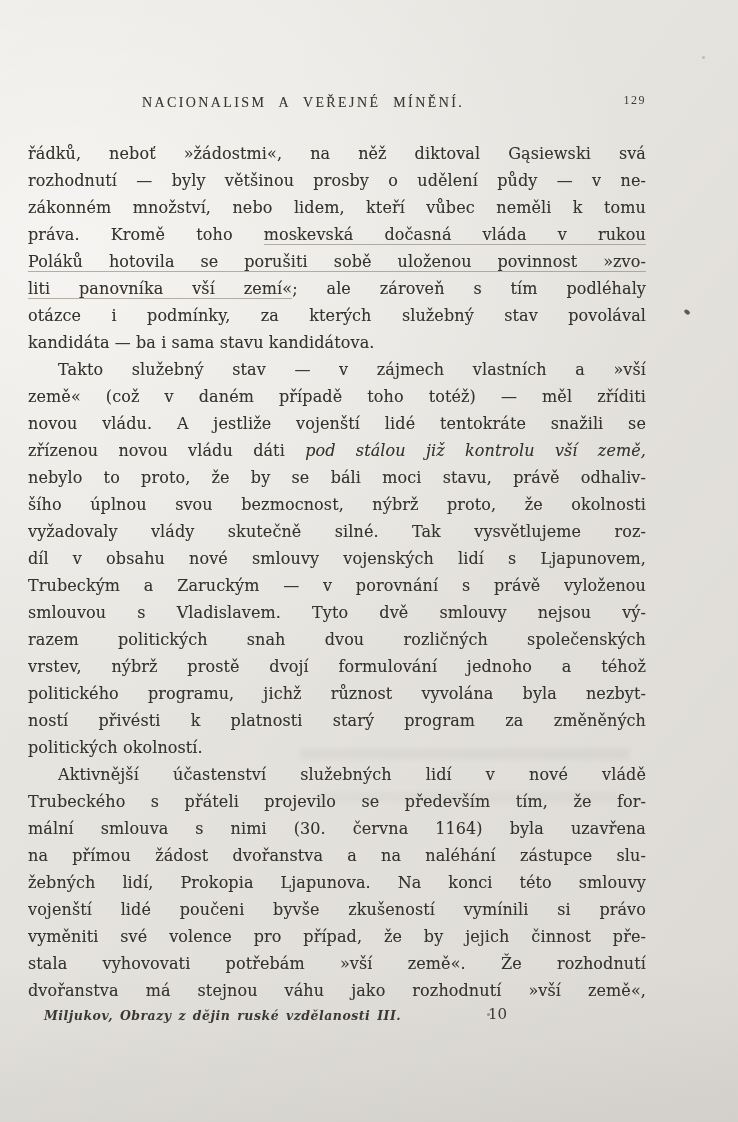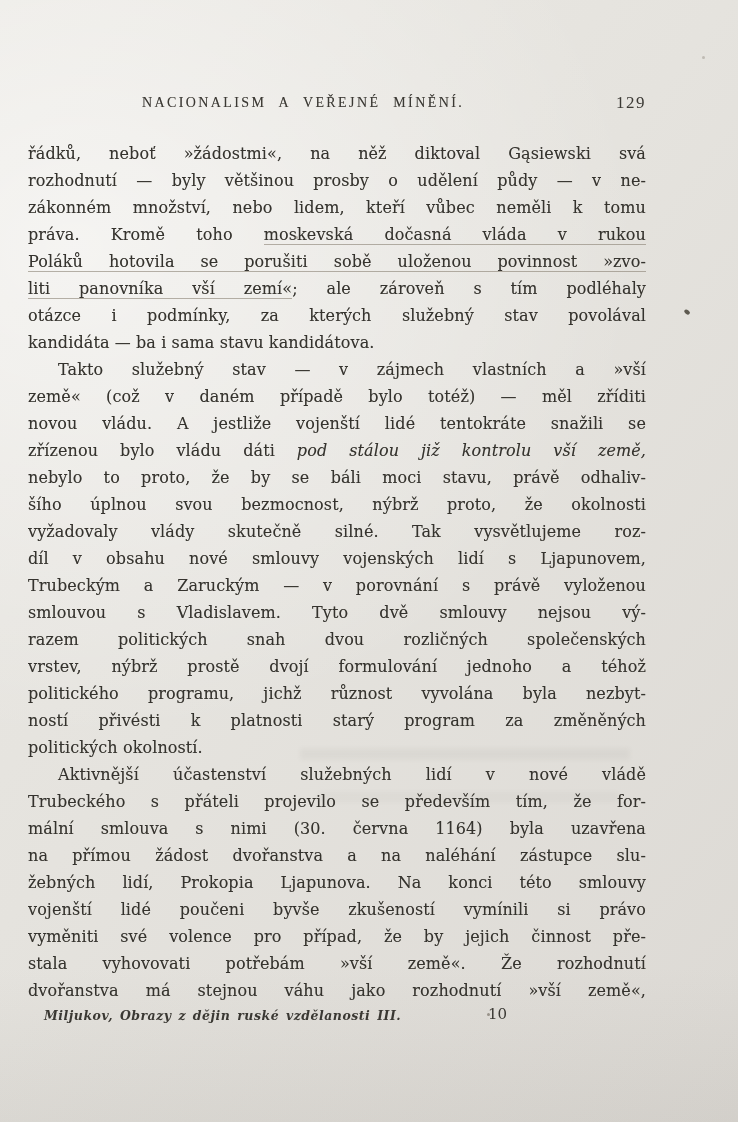--- a/index.html
+++ b/index.html
@@ -19,21 +19,21 @@
   
   .header { position: absolute; top: 93px; left: 28px; right: 92px; height: 20px; font-family: Liberation Serif, serif; }
   .running-title {
     position: absolute; left: 114px; top: 2px;
     font-size: 14px; letter-spacing: 2.4px; word-spacing: 7px;
     color: #3b3934; white-space: nowrap;
     text-shadow: 0 0 0.5px rgba(70,66,58,0.4);
   }
   .page-number {
     position: absolute; right: 0; top: 0;
-    font-size: 17px; letter-spacing: 1.5px; color: #3b3934;
+    font-size: 12px; letter-spacing: 1.5px; color: #3b3934;
   }
 
   
   .bodytext { position: absolute; left: 28px; top: 140px; width: 618px; }
   .line {
     font-size: 16px;
     line-height: 27px;
     height: 27px;
     overflow: hidden;
     letter-spacing: 0.1px;
@@ -83,23 +83,23 @@
   <div class="bodytext" id="body-lines">
       <div class="line"><span>řádků, neboť »žádostmi«, na něž diktoval Gąsiewski svá</span></div>
       <div class="line"><span>rozhodnutí — byly většinou prosby o udělení půdy — v ne-</span></div>
       <div class="line"><span>zákonném množství, nebo lidem, kteří vůbec neměli k tomu</span></div>
       <div class="line"><span>práva. Kromě toho </span><span class="ul">moskevská dočasná vláda v rukou</span></div>
       <div class="line"><span class="ul">Poláků hotovila se porušiti sobě uloženou povinnost »zvo-</span></div>
       <div class="line"><span class="ul">liti panovníka vší zemí«</span><span>; ale zároveň s tím podléhaly</span></div>
       <div class="line"><span>otázce i podmínky, za kterých služebný stav povolával</span></div>
       <div class="line end"><span>kandidáta — ba i sama stavu kandidátova.</span></div>
       <div class="line indent"><span>Takto služebný stav — v zájmech vlastních a »vší</span></div>
-      <div class="line"><span>země« (což v daném případě bylo totéž) — měl zříditi</span></div>
+      <div class="line"><span>země« (což v daném případě toho totéž) — měl zříditi</span></div>
       <div class="line"><span>novou vládu. A jestliže vojenští lidé tentokráte snažili se</span></div>
-      <div class="line"><span>zřízenou bylo vládu dáti </span><span class="it">pod stálou již kontrolu vší země,</span></div>
+      <div class="line"><span>zřízenou novou vládu dáti </span><span class="it">pod stálou již kontrolu vší země,</span></div>
       <div class="line"><span>nebylo to proto, že by se báli moci stavu, právě odhaliv-</span></div>
       <div class="line"><span>šího úplnou svou bezmocnost, nýbrž proto, že okolnosti</span></div>
       <div class="line"><span>vyžadovaly vlády skutečně silné. Tak vysvětlujeme roz-</span></div>
       <div class="line"><span>díl v obsahu nové smlouvy vojenských lidí s Ljapunovem,</span></div>
       <div class="line"><span>Trubeckým a Zaruckým — v porovnání s právě vyloženou</span></div>
       <div class="line"><span>smlouvou s Vladislavem. Tyto dvě smlouvy nejsou vý-</span></div>
       <div class="line"><span>razem politických snah dvou rozličných společenských</span></div>
       <div class="line"><span>vrstev, nýbrž prostě dvojí formulování jednoho a téhož</span></div>
       <div class="line"><span>politického programu, jichž různost vyvolána byla nezbyt-</span></div>
       <div class="line"><span>ností přivésti k platnosti starý program za změněných</span></div>

